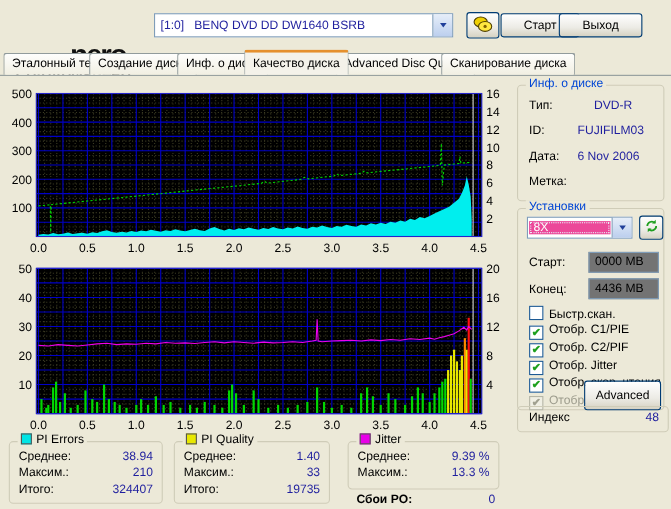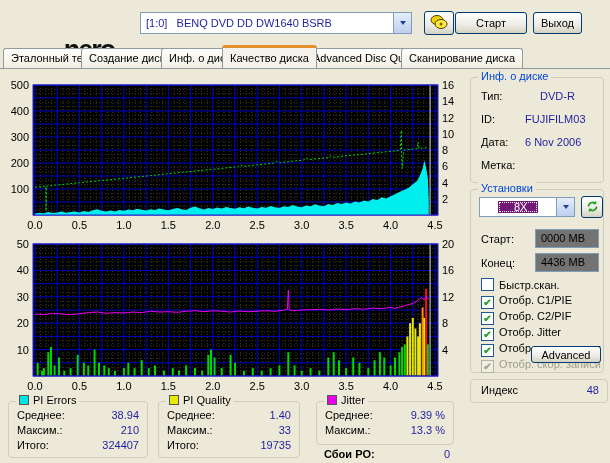--- a/index.html
+++ b/index.html
@@ -28,21 +28,21 @@
   .row{position:absolute;white-space:nowrap;}
   .val{color:#1F1F9E;}
   .rval{position:absolute;right:8px;text-align:right;color:#1F1F9E;white-space:nowrap;}
   .sq{display:inline-block;width:8px;height:8px;border:1px solid #555;margin-right:4px;vertical-align:-1px;}
   
   .input{position:absolute;background:#737373;border:1px solid #7F9DB9;box-sizing:border-box;padding:2px 0 0 5px;}
   .cbrow{position:absolute;left:480px;height:14px;white-space:nowrap;}
   .cbbox{display:inline-block;width:11px;height:11px;background:#fff;border:1px solid #1D5A94;margin-right:5px;vertical-align:-2px;text-align:center;line-height:11px;font-size:10px;font-weight:bold;color:#1EA01E;}
   .cbrow.disabled{color:#9D9C8D;}
   .cbrow.disabled .cbbox{background:#F0EFE4;border-color:#B5B5A5;color:#A0A090;}
-  .sel8x{flex:1;margin:18px;background:#701a75;color:#fff;padding-left:16px;outline:1px dotted #E8EEF8;outline-offset:-2px;}
+  .sel8x{flex:1;margin:1px;background:#ec4899;color:#fff;padding-left:4px;outline:1px dotted #E8EEF8;outline-offset:-2px;}
   svg text{font-family:"Liberation Sans",sans-serif;}
 </style>
 </head>
 <body>
 
 <div class="win">
 
   <div class="header">
     <div class="logo">
       <div class="l1">nero</div>
@@ -57,21 +57,21 @@
     <button class="xpbtn" style="left:424px;top:11px;width:30px;height:24px;">
       <span>
         <svg width="20" height="16" viewBox="0 0 20 16">
           <ellipse cx="8" cy="6" rx="6" ry="4.5" fill="#F0D000" stroke="#504000"></ellipse>
           <ellipse cx="12" cy="10" rx="6" ry="4.5" fill="#FFE840" stroke="#504000"></ellipse>
           <circle cx="12" cy="10" r="1.5" fill="#806000"></circle>
         </svg>
       </span>
     </button>
     <button class="xpbtn" style="left:455px;top:12px;width:72px;height:22px;">Старт</button>
-    <button class="xpbtn" style="left:533px;top:12px;width:49px;height:22px;">Выход</button>
+    <button class="xpbtn" style="left:508px;top:12px;width:76px;height:22px;">Выход</button>
   </div>
 
   <div class="tabs">
     <div class="tab" style="left:3px;">Эталонный тест</div>
     <div class="tab" style="left:81px;">Создание диска</div>
     <div class="tab" style="left:161px;">Инф. о диске</div>
     <div class="tab active" style="left:222px;">Качество диска</div>
     <div class="tab" style="left:305px;">Advanced Disc Quality</div>
     <div class="tab" style="left:401px;">Сканирование диска</div>
   </div>
@@ -450,24 +450,24 @@
       <span class="row" style="left:10px;top:67px;">Конец:</span>
       <div class="input" style="left:64px;top:63px;width:64px;height:19px;">4436 MB</div>
       <div id="cb-list">
           <div class="cbrow" style="top: 88px; left: 10px;"><span class="cbbox"></span><span>Быстр.скан.</span></div>
           <div class="cbrow" style="top: 104px; left: 10px;"><span class="cbbox">✔</span><span>Отобр. C1/PIE</span></div>
           <div class="cbrow" style="top: 120px; left: 10px;"><span class="cbbox">✔</span><span>Отобр. C2/PIF</span></div>
           <div class="cbrow" style="top: 136px; left: 10px;"><span class="cbbox">✔</span><span>Отобр. Jitter</span></div>
           <div class="cbrow" style="top: 152px; left: 10px;"><span class="cbbox">✔</span><span>Отобр. скор. чтения</span></div>
           <div class="cbrow disabled" style="top: 168px; left: 10px;"><span class="cbbox">✔</span><span>Отобр. скор. записи</span></div>
         </div>
-      <button class="xpbtn" style="left:60px;top:156px;width:70px;height:17px;">Advanced</button>
-    </div>
-
-    <div class="gb" style="left:470px;top:310px;width:138px;height:24px;">
+      <button class="xpbtn" style="left:60px;top:156px;width:70px;height:27px;">Advanced</button>
+    </div>
+
+    <div class="gb" style="left:470px;top:300px;width:138px;height:24px;">
       <span class="row" style="left:10px;top:4px;">Индекс</span>
       <span class="rval" style="top:4px;">48</span>
     </div>
 
 
     <div class="gb" style="left:8px;top:332px;width:140px;height:57px;">
       <span class="gbtitle"><span class="sq" style="background: rgb(0, 229, 229);"></span><span>PI Errors</span></span>
       <span class="row" style="left:8px;top:7px;">Среднее:</span>
       <span class="rval" style="top:7px;">38.94</span>
       <span class="row" style="left:8px;top:22px;">Максим.:</span>

